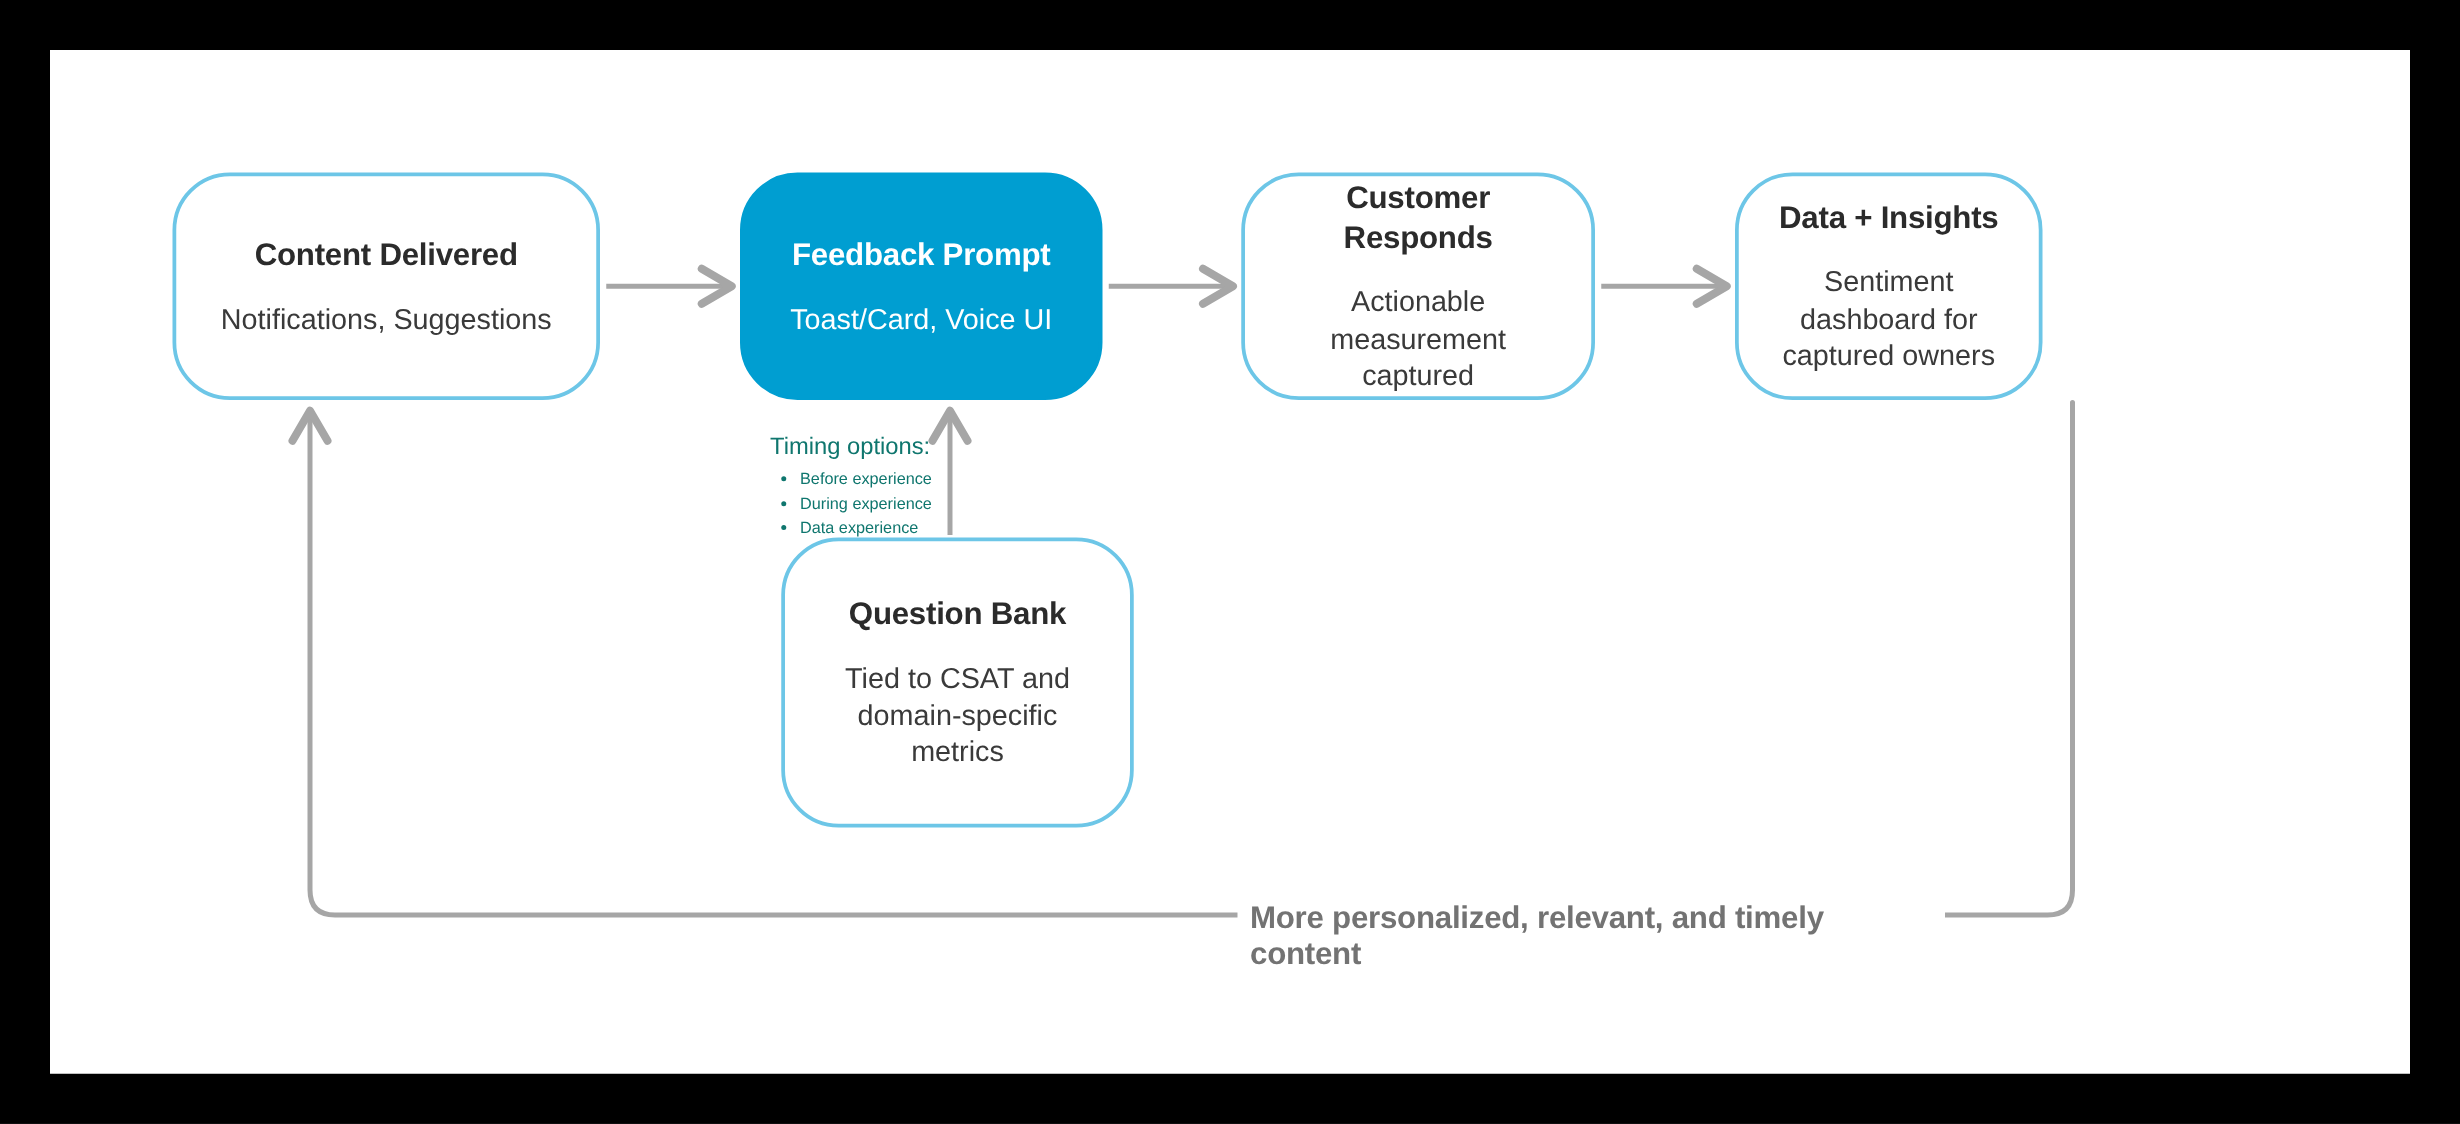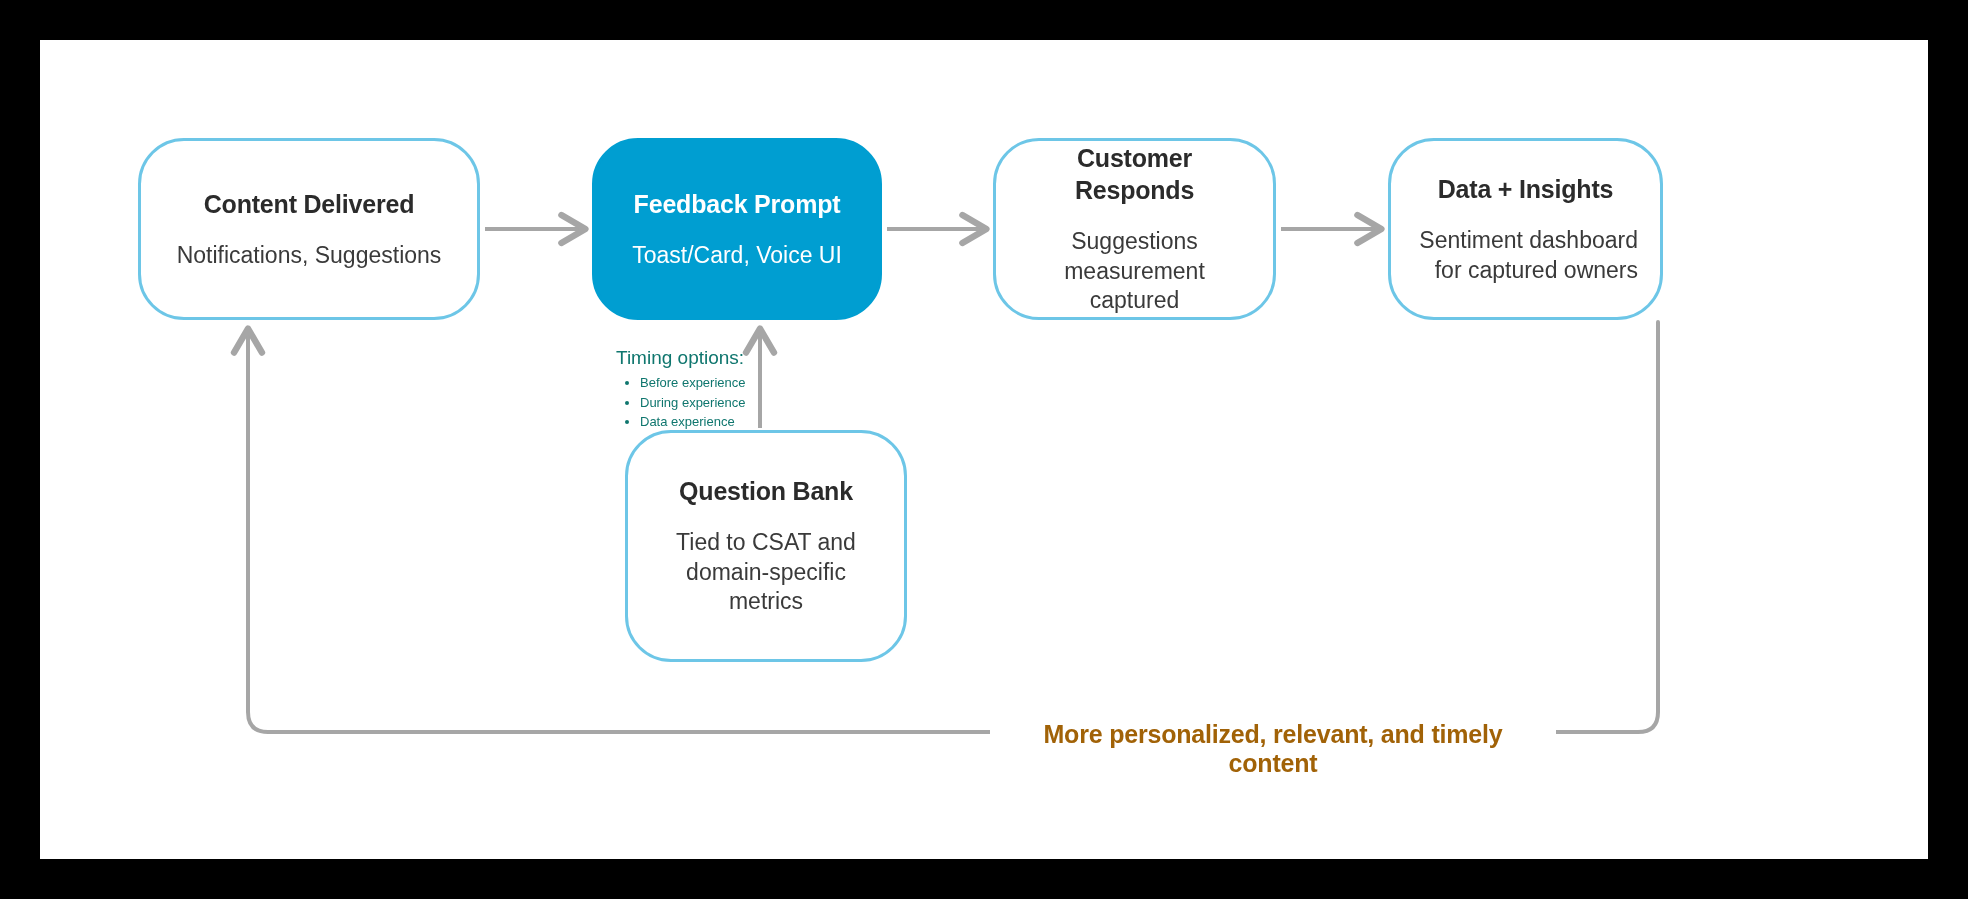--- a/index.html
+++ b/index.html
@@ -70,21 +70,21 @@
   }
   .node.accent .title,
   .node.accent .subtitle {
     color: #ffffff;
   }
 
   
   #node-content-delivered { left: 98px;  top: 98px;  width: 342px; height: 182px; }
   #node-feedback-prompt   { left: 552px; top: 98px;  width: 290px; height: 182px; }
   #node-customer-responds { left: 953px; top: 98px;  width: 283px; height: 182px; }
-  #node-data-insights     { left: 1348px;top: 98px;  width: 275px; height: 182px; text-align: right; }
+  #node-data-insights     { left: 1348px;top: 98px;  width: 246px; height: 182px; }
   #node-question-bank     { left: 585px; top: 390px; width: 282px; height: 232px; }
 
   .timing-block {
     position: absolute;
     left: 576px;
     top: 306px;
     width: 230px;
     color: #0f766e;
   }
   .timing-block .timing-heading {
@@ -100,24 +100,24 @@
   .timing-block li {
     font-size: 13px;
     line-height: 1.52;
   }
 
   .loop-label {
     position: absolute;
     left: 950px;
     top: 678px;
     width: 546px;
-    text-align: center;
+    text-align: left;
     font-size: 25px;
     font-weight: bold;
-    color: #a16207;
+    color: #737373;
     letter-spacing: -0.2px;
     background: #ffffff;
     padding: 2px 10px;
   }
 </style>
 </head>
 <body>
 
 <div id="canvas">
   <div id="diagram">
@@ -146,21 +146,21 @@
       <div class="subtitle">Toast/Card, Voice UI</div>
     </div>
 
     <div class="node" id="node-content-delivered">
       <div class="title">Content Delivered</div>
       <div class="subtitle">Notifications, Suggestions</div>
     </div>
 
     <div class="node" id="node-customer-responds">
       <div class="title">Customer Responds</div>
-      <div class="subtitle">Suggestions measurement captured</div>
+      <div class="subtitle">Actionable measurement captured</div>
     </div>
 
     <div class="node" id="node-data-insights">
       <div class="title">Data + Insights</div>
       <div class="subtitle">Sentiment dashboard for captured owners</div>
     </div>
 
     <div class="node" id="node-question-bank">
       <div class="title">Question Bank</div>
       <div class="subtitle">Tied to CSAT and domain-specific metrics</div>

